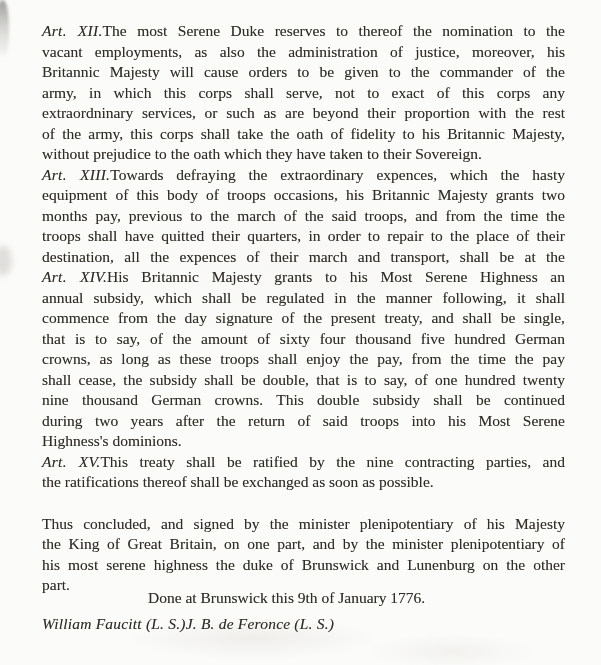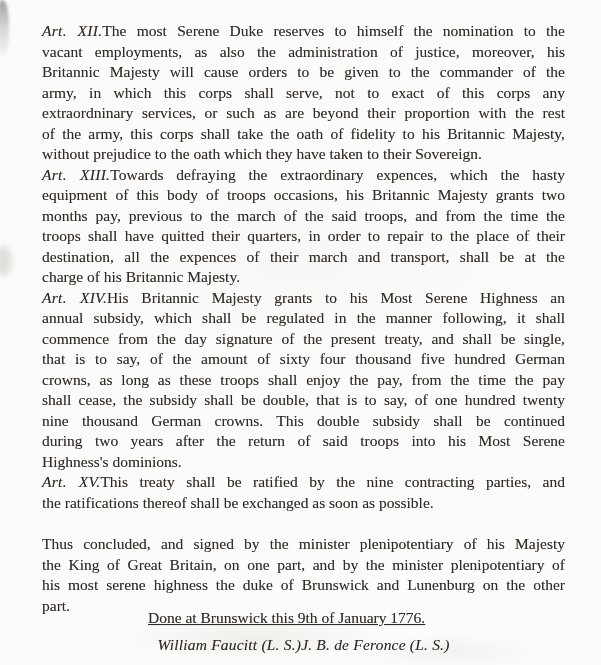--- a/index.html
+++ b/index.html
@@ -59,57 +59,55 @@
   .art {
     font-style: italic;
     letter-spacing: 0.3px;
   }
   .closing { margin-top: 21px; }
   .dateline {
     margin-top: -8px;
     padding-left: 106px;
     text-align: left;
     text-align-last: left;
-    text-decoration: underline;
   }
   .signatures {
     display: flex;
-    justify-content: center;
+    justify-content: flex-start;
     margin-top: 6px;
     font-style: italic;
     font-size: 15.5px;
     letter-spacing: 0.2px;
   }
 </style>
 </head>
 <body>
 
 <div class="scan-texture"></div>
 <div class="smudge-top"></div>
 <div class="smudge-mid"></div>
 
 <div class="textblock">
 
   <div>
-    <div class="line"><span class="art">Art. XII.</span><span>The most Serene Duke reserves to himself the nomination to the</span></div>
+    <div class="line"><span class="art">Art. XII.</span><span>The most Serene Duke reserves to thereof the nomination to the</span></div>
     <div class="line">vacant employments, as also the administration of justice, moreover, his</div>
     <div class="line">Britannic Majesty will cause orders to be given to the commander of the</div>
     <div class="line">army, in which this corps shall serve, not to exact of this corps any</div>
     <div class="line">extraordninary services, or such as are beyond their proportion with the rest</div>
     <div class="line">of the army, this corps shall take the oath of fidelity to his Britannic Majesty,</div>
     <div class="line end">without prejudice to the oath which they have taken to their Sovereign.</div>
   </div>
 
   <div>
     <div class="line"><span class="art">Art. XIII.</span><span>Towards defraying the extraordinary expences, which the hasty</span></div>
     <div class="line">equipment of this body of troops occasions, his Britannic Majesty grants two</div>
     <div class="line">months pay, previous to the march of the said troops, and from the time the</div>
     <div class="line">troops shall have quitted their quarters, in order to repair to the place of their</div>
     <div class="line">destination, all the expences of their march and transport, shall be at the</div>
-    <div class="line end">charge of his Britannic Majesty.</div>
   </div>
 
   <div>
     <div class="line"><span class="art">Art. XIV.</span><span>His Britannic Majesty grants to his Most Serene Highness an</span></div>
     <div class="line">annual subsidy, which shall be regulated in the manner following, it shall</div>
     <div class="line">commence from the day signature of the present treaty, and shall be single,</div>
     <div class="line">that is to say, of the amount of sixty four thousand five hundred German</div>
     <div class="line">crowns, as long as these troops shall enjoy the pay, from the time the pay</div>
     <div class="line">shall cease, the subsidy shall be double, that is to say, of one hundred twenty</div>
     <div class="line">nine thousand German crowns. This double subsidy shall be continued</div>

